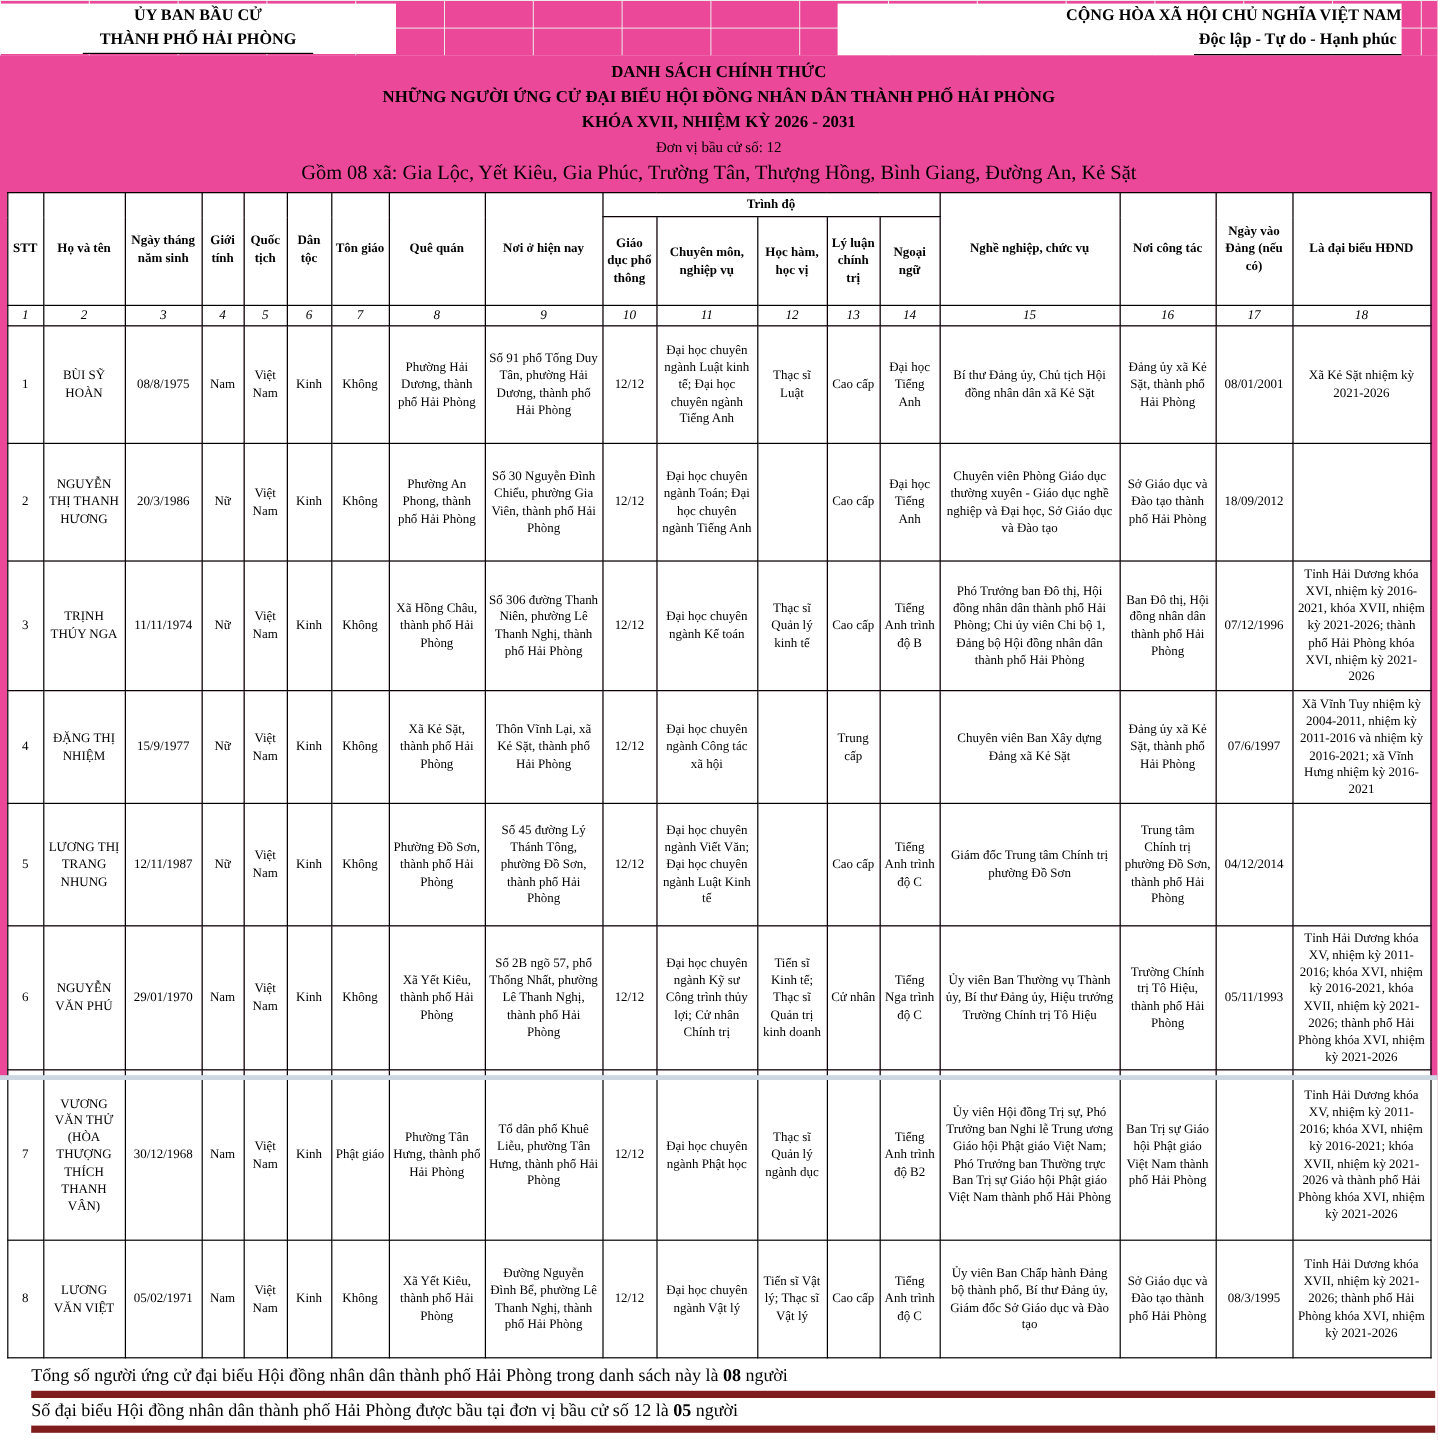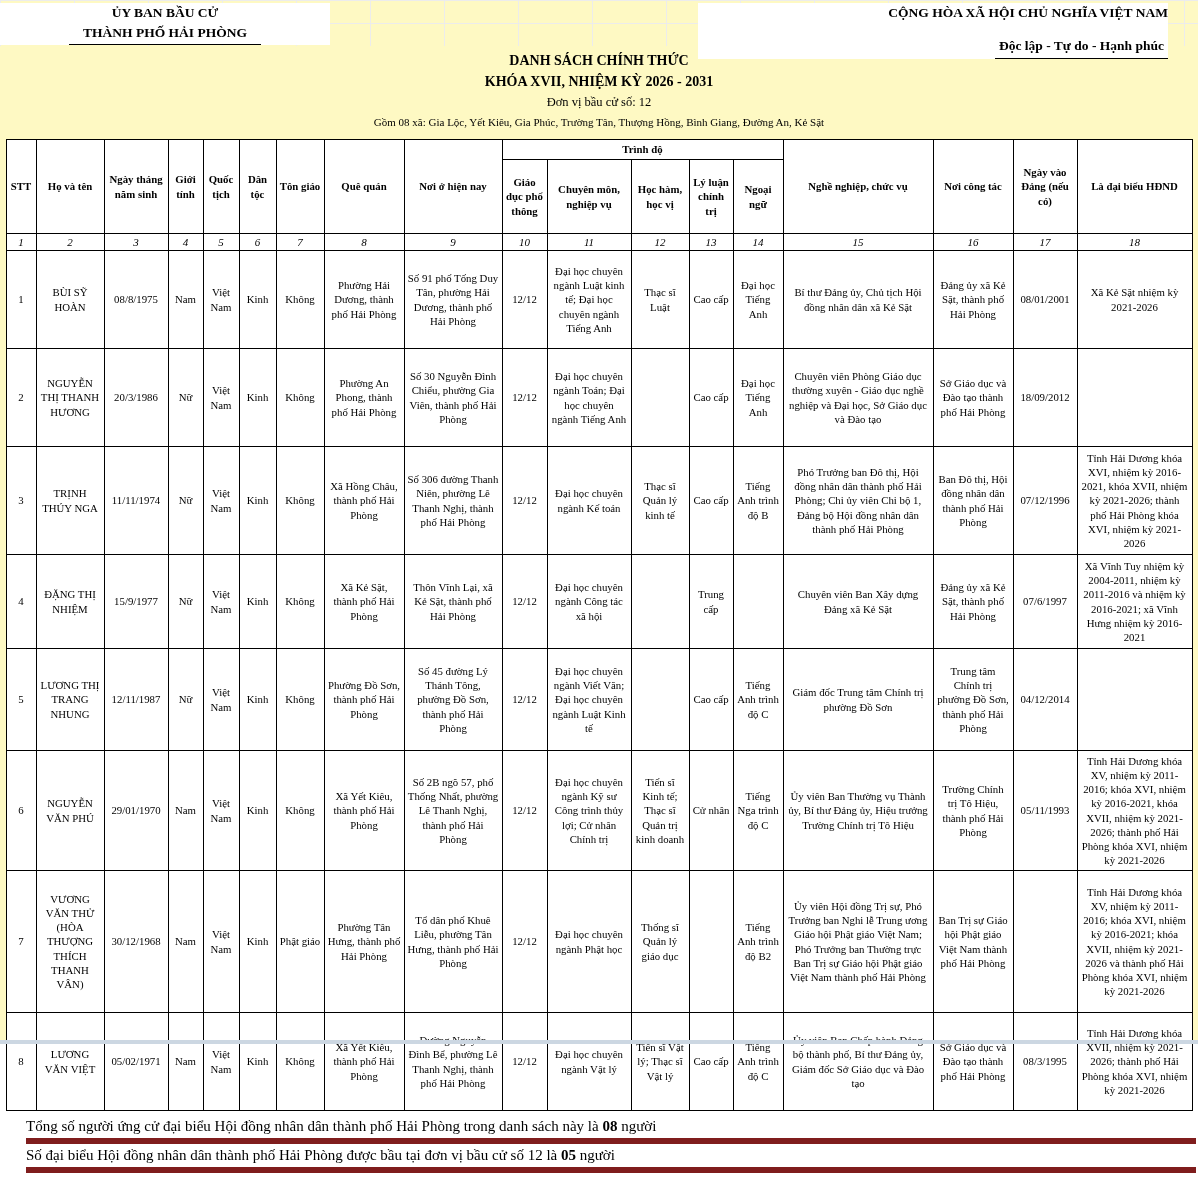--- a/index.html
+++ b/index.html
@@ -1,40 +1,40 @@
 <!DOCTYPE html>
 <html lang="vi"><head>
 <meta charset="utf-8">
 <style>
   html,body{margin:0;padding:0;background:#fff;}
   body{width:1198px;height:1200px;overflow:hidden;
        font-family:"Liberation Serif","DejaVu Serif",serif;color:#000;}
-  .page{position:relative;width:1198px;height:1044px;background:#fef9c3;}
+  .page{position:relative;width:1198px;height:900px;background:#ec4899;}
 
   
   .top-band{
     display:flex;justify-content:space-between;align-items:flex-start;
     height:46px;padding-top:3px;box-sizing:border-box;
     background-image:
       linear-gradient(to right,#ececec 1px,transparent 1px),
       linear-gradient(to bottom,#ececec 1px,transparent 1px);
     background-size:74px 23px;
   }
   .org{width:330px;text-align:center;background:#fff;}
   .nat{width:470px;text-align:right;margin-right:30px;background:#fff;}
   .b{font-weight:bold;font-size:13.5px;line-height:20px;}
   .uline{display:block;width:58%;margin:0 auto;border-bottom:1.5px solid #000;height:1px;}
-  .u-full{display:inline-block;border-bottom:1.5px solid #000;padding:0 4px 2px 4px;margin-top:13px;}
+  .u-full{display:inline-block;border-bottom:1.5px solid #000;padding:0 4px 2px 4px;}
 
   .titles{text-align:center;padding-top:4px;}
   .t1{font-weight:bold;font-size:14px;line-height:21px;}
   .t2{font-weight:bold;font-size:14px;line-height:21px;}
   .t3{font-weight:bold;font-size:14px;line-height:21px;}
   .t4{font-size:12.5px;line-height:20px;}
-  .t5{font-size:11px;line-height:21px;}
+  .t5{font-size:17px;line-height:21px;}
 
   table.main{border-collapse:collapse;table-layout:fixed;
     margin:6px auto 0 auto;width:1186px;}
   table.main th,table.main td{
     border:1px solid #000;text-align:center;vertical-align:middle;
     font-size:10.8px;line-height:1.3;padding:2px 3px;word-wrap:break-word;
     background:#fff;}
   table.main th{font-weight:bold;padding:1px 2px;}
   tr.hnum td{font-style:italic;font-size:11px;padding:0 2px;}
 
@@ -60,20 +60,21 @@
     <div class="nat">
       <div class="b">CỘNG HÒA XÃ HỘI CHỦ NGHĨA VIỆT NAM</div>
       <div class="b">
         <span class="u-full">Độc lập - Tự do - Hạnh phúc</span>
       </div>
     </div>
   </div>
 
   <div class="titles">
     <div class="t1">DANH SÁCH CHÍNH THỨC</div>
+    <div class="t2">NHỮNG NGƯỜI ỨNG CỬ ĐẠI BIỂU HỘI ĐỒNG NHÂN DÂN THÀNH PHỐ HẢI PHÒNG</div>
     <div class="t3">KHÓA XVII, NHIỆM KỲ 2026 - 2031</div>
     <div class="t4">Đơn vị bầu cử số: 12</div>
     <div class="t5">Gồm 08 xã: Gia Lộc, Yết Kiêu, Gia Phúc, Trường Tân, Thượng Hồng, Bình Giang, Đường An, Kẻ Sặt</div>
   </div>
 
   <table class="main">
     <colgroup>
       <col style="width:30px">
         <col style="width:68px">
         <col style="width:64px">
@@ -264,21 +265,21 @@
           <td>VƯƠNG VĂN THỬ (HÒA THƯỢNG THÍCH THANH VÂN)</td>
           <td>30/12/1968</td>
           <td>Nam</td>
           <td>Việt Nam</td>
           <td>Kinh</td>
           <td>Phật giáo</td>
           <td>Phường Tân Hưng, thành phố Hải Phòng</td>
           <td>Tổ dân phố Khuê Liễu, phường Tân Hưng, thành phố Hải Phòng</td>
           <td>12/12</td>
           <td>Đại học chuyên ngành Phật học</td>
-          <td>Thống sĩ Quản lý giáo dục</td>
+          <td>Thạc sĩ Quản lý ngành dục</td>
           <td></td>
           <td>Tiếng Anh trình độ B2</td>
           <td>Ủy viên Hội đồng Trị sự, Phó Trưởng ban Nghi lễ Trung ương Giáo hội Phật giáo Việt Nam; Phó Trưởng ban Thường trực Ban Trị sự Giáo hội Phật giáo Việt Nam thành phố Hải Phòng</td>
           <td>Ban Trị sự Giáo hội Phật giáo Việt Nam thành phố Hải Phòng</td>
           <td></td>
           <td>Tỉnh Hải Dương khóa XV, nhiệm kỳ 2011-2016; khóa XVI, nhiệm kỳ 2016-2021; khóa XVII, nhiệm kỳ 2021-2026 và thành phố Hải Phòng khóa XVI, nhiệm kỳ 2021-2026</td>
         </tr>
         <tr style="height: 98px;">
           <td>8</td>
           <td>LƯƠNG VĂN VIỆT</td>

